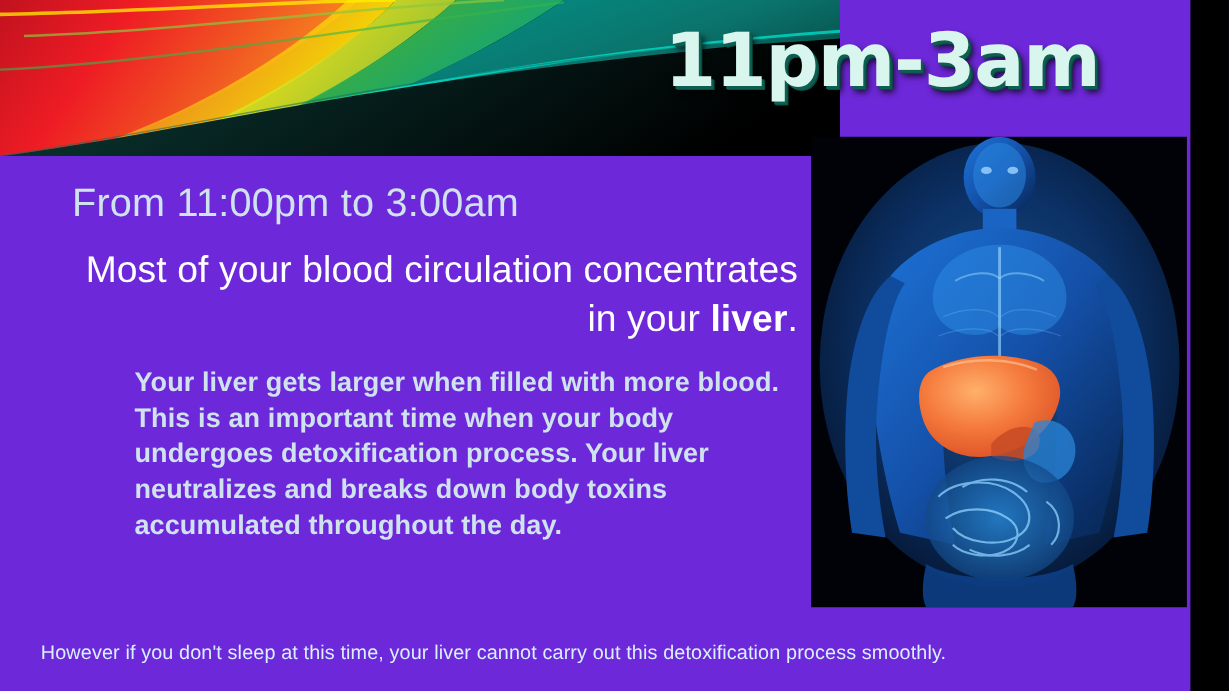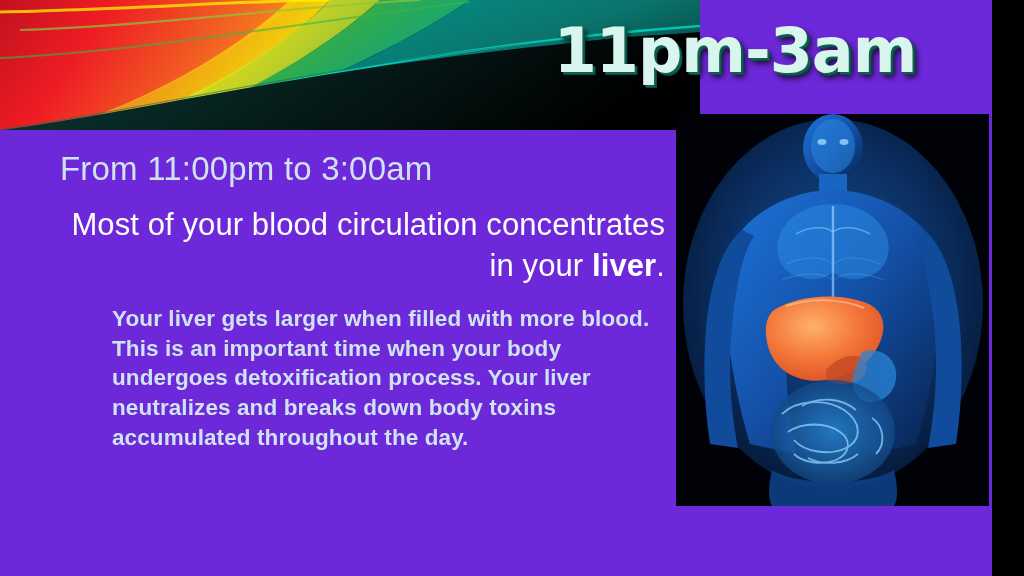--- a/index.html
+++ b/index.html
@@ -170,20 +170,21 @@
   </div>
 
   <div class="title">11pm-3am</div>
 
   <div class="body-col">
     <div class="line-1">From 11:00pm to 3:00am</div>
     <div class="line-2"><span>Most of your blood circulation concentrates in your </span><b>liver</b><span>.</span></div>
     <div class="line-3">Your liver gets larger when filled with more blood. This is an important time when your body undergoes detoxification process. Your liver neutralizes and breaks down body toxins accumulated throughout the day.</div>
   </div>
 
+  <div class="footer">However if you don't sleep at this time, your liver cannot carry out this detoxification process smoothly.</div>
 
   <div class="image-panel">
     <svg width="313" height="392" viewBox="0 0 313 392" xmlns="http://www.w3.org/2000/svg">
       <defs>
         <radialGradient id="bodyGlow" cx="0.5" cy="0.45" r="0.75">
           <stop offset="0%" stop-color="#2f8fe8"></stop>
           <stop offset="45%" stop-color="#1558b4"></stop>
           <stop offset="100%" stop-color="#020a1c"></stop>
         </radialGradient>
         <linearGradient id="torsoGrad" x1="0" y1="0" x2="1" y2="1">

